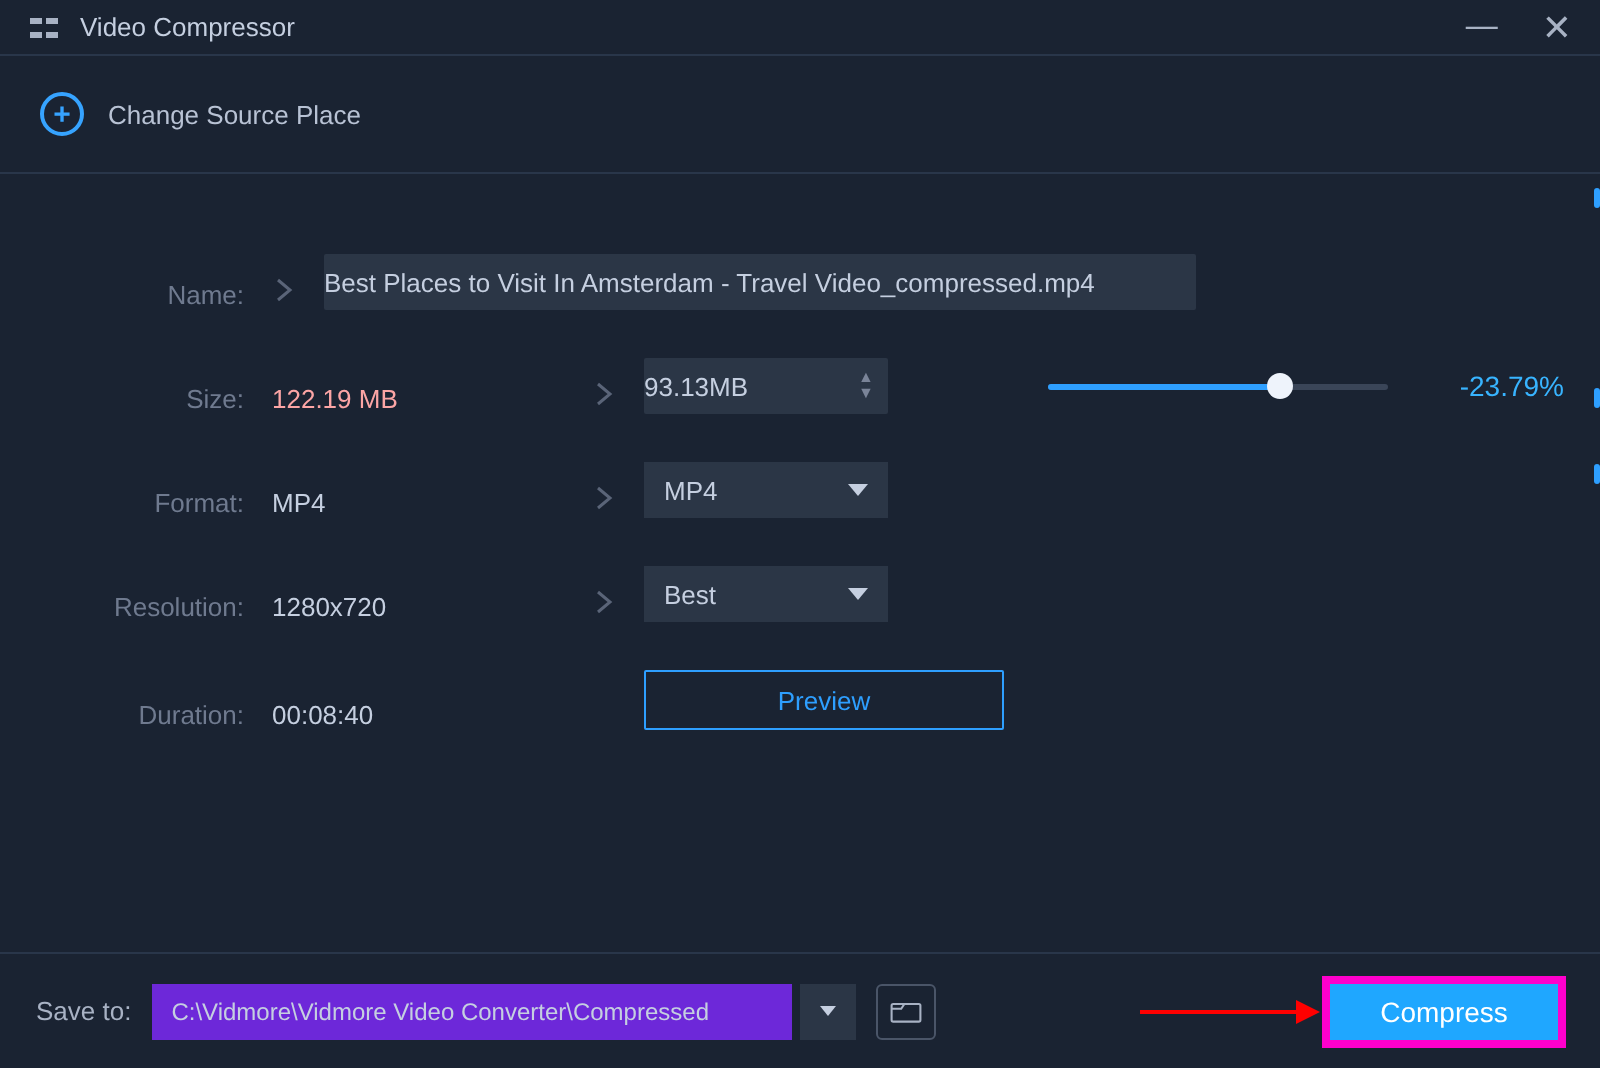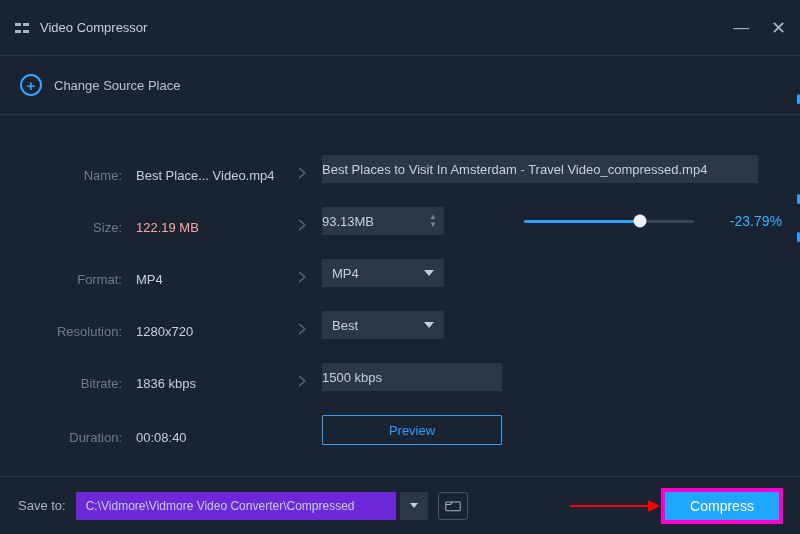--- a/index.html
+++ b/index.html
@@ -9,21 +9,21 @@
     background: #1a2332;
     color: #a8b2c4;
     font-family: "Segoe UI", Arial, sans-serif;
     font-size: 13px;
     overflow: hidden;
     position: relative;
   }
   
   
   .titlebar {
-    height: 56px;
+    height: 28px;
     display: flex;
     align-items: center;
     padding: 0 14px;
     border-bottom: 1px solid #29364a;
   }
   .titlebar .app-icon {
     width: 16px; height: 16px;
     margin-right: 10px;
     display:flex;align-items:center;justify-content:center;
   }
@@ -245,21 +245,20 @@
 </div>
 
 <div class="edge" style="top:94px;height:10px"></div>
 <div class="edge" style="top:194px;height:10px"></div>
 <div class="edge" style="top:232px;height:10px"></div>
 
 <div class="main">
 
   <div class="row">
     <div class="lbl">Name:</div>
-    <div class="val">Best Place... Video.mp4</div>
     <div class="arrow">
       <svg width="10" height="14" viewBox="0 0 10 14">
           <path d="M2 2 L8 7 L2 12" stroke="#5a6478" stroke-width="1.5" fill="none"></path>
         </svg>
     </div>
     <div class="controls">
       <div class="input-box input-name">
         <span>Best Places to Visit In Amsterdam - Travel Video_compressed.mp4</span>
       </div>
     </div>
@@ -316,34 +315,20 @@
         </svg>
     </div>
     <div class="controls">
       <div class="select-box">
         <span>Best</span>
         <div class="caret"></div>
       </div>
     </div>
   </div>
 
-  <div class="row">
-    <div class="lbl">Bitrate:</div>
-    <div class="val">1836 kbps</div>
-    <div class="arrow">
-      <svg width="10" height="14" viewBox="0 0 10 14">
-          <path d="M2 2 L8 7 L2 12" stroke="#5a6478" stroke-width="1.5" fill="none"></path>
-        </svg>
-    </div>
-    <div class="controls">
-      <div class="input-box input-bitrate">
-        <span>1500 kbps</span>
-      </div>
-    </div>
-  </div>
 
   <div class="row">
     <div class="lbl">Duration:</div>
     <div class="val">00:08:40</div>
     <div class="arrow"></div>
     <div class="controls">
       <div class="preview-btn">
         <span>Preview</span>
       </div>
     </div>

